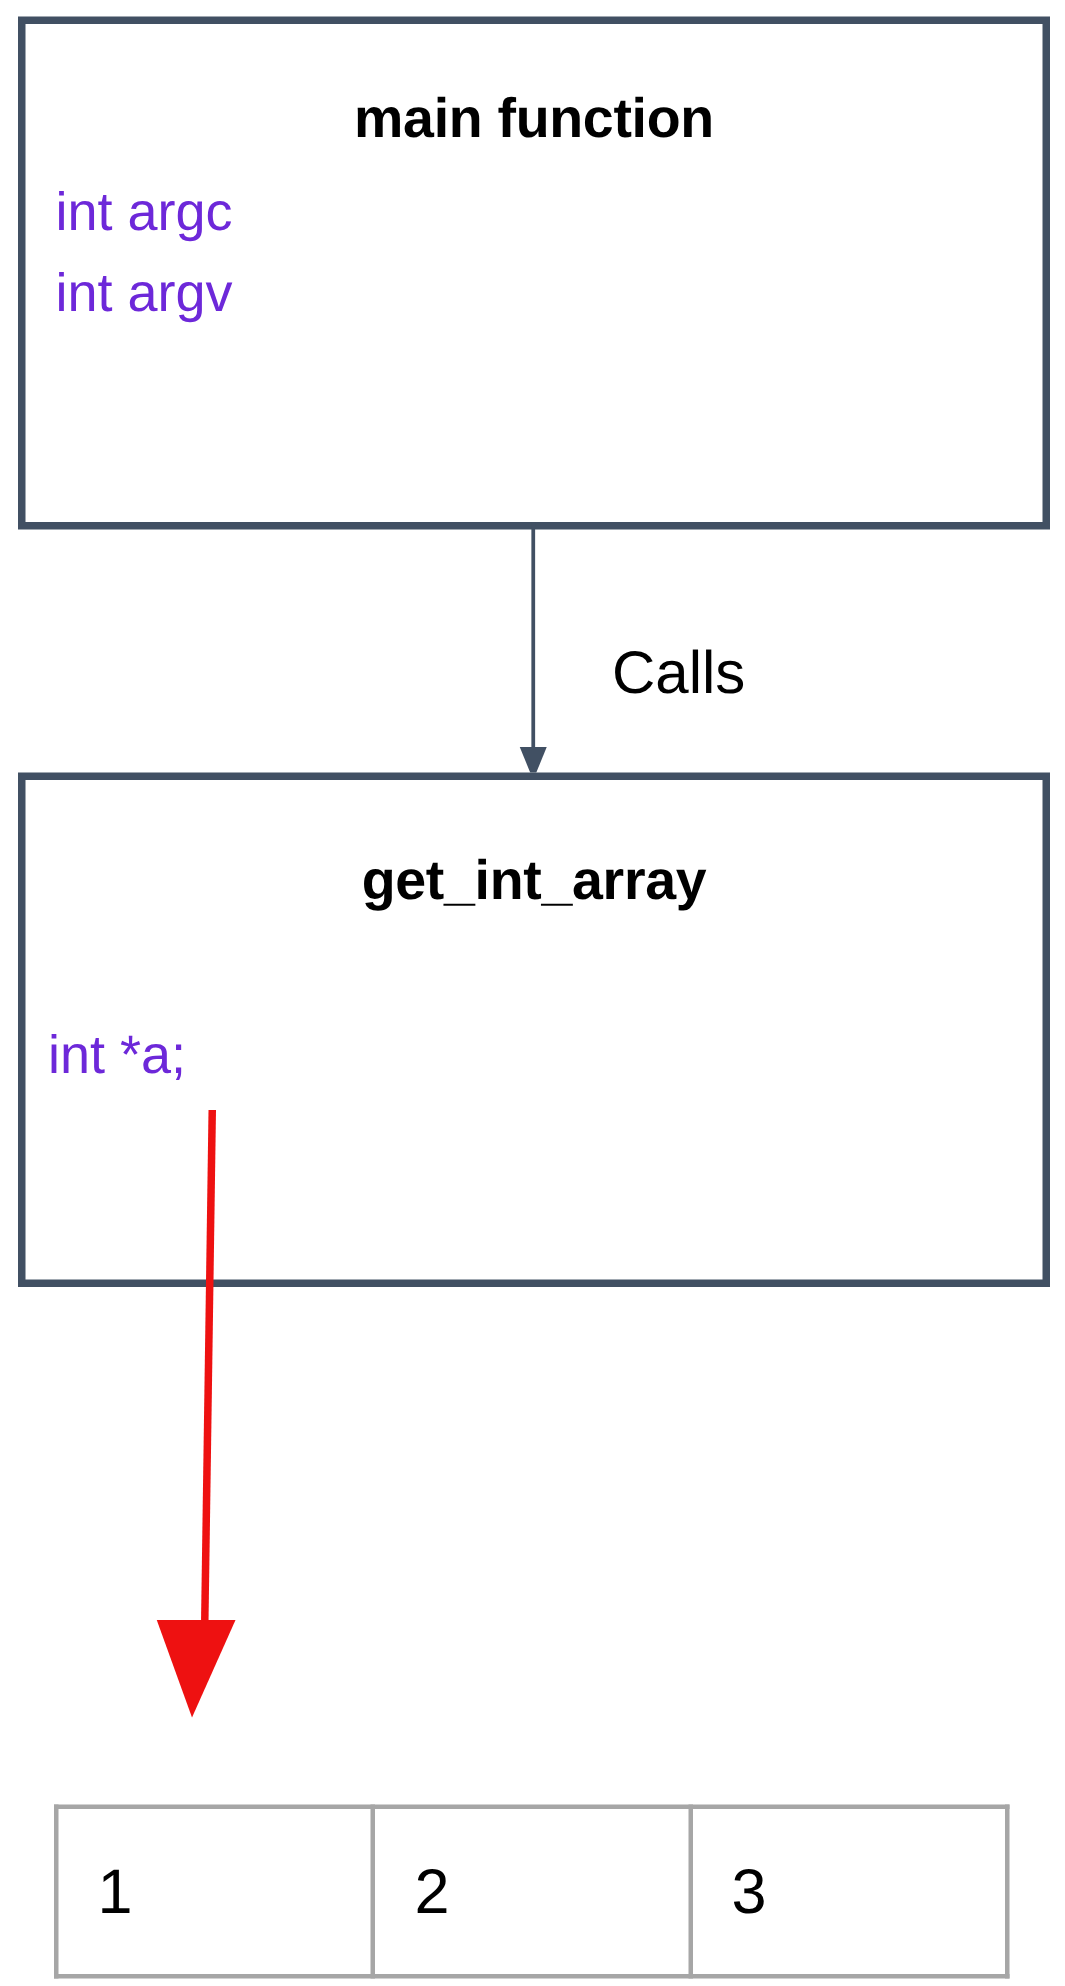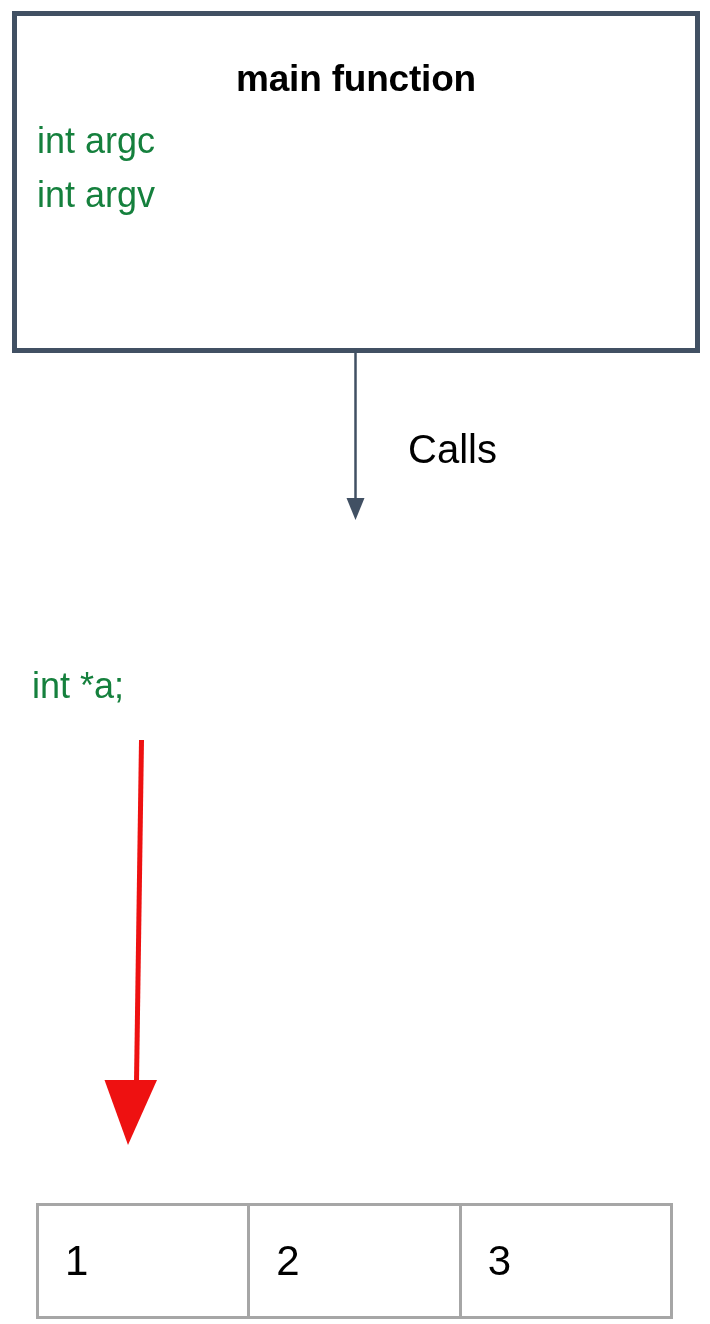--- a/index.html
+++ b/index.html
@@ -50,21 +50,21 @@
     letter-spacing: -0.2px;
   }
   #main-box .fn-title { top: 44px; }
   #get-box .fn-title  { top: 48px; }
 
   .fn-lines {
     position: absolute;
     left: 20px;
     font-size: 36px;
     line-height: 54px;
-    color: #15803d;
+    color: #6d28d9;
     white-space: pre;
   }
   #main-box .fn-lines { top: 98px; }
 
   
   #calls-arrow {
     position: absolute;
     left: 330px;
     top: 348px;
     width: 60px;
@@ -121,21 +121,24 @@
     <div class="fn-lines">int argc
 int argv</div>
   </div>
 
   <svg id="calls-arrow" viewBox="0 0 60 175">
     <line x1="25.5" y1="0" x2="25.5" y2="160" stroke="#415063" stroke-width="2.5"></line>
     <polygon points="25.5,172 16.5,150 34.5,150" fill="#415063"></polygon>
   </svg>
   <div id="calls-label">Calls</div>
 
-  <div class="fn-lines" id="get-lines" style="position:absolute;left:32px;top:659px;text-align:center;">int *a;</div>
+  <div class="fn-box" id="get-box">
+    <div class="fn-title">get_int_array</div>
+  </div>
+  <div class="fn-lines" id="get-lines" style="position:absolute;left:32px;top:676px;text-align:center;">int *a;</div>
 
   <svg id="red-arrow" viewBox="0 0 80 425">
     <polygon points="44,10 49,10 44,352 39,352" fill="#ee1111"></polygon>
     <polygon points="9.5,350 62,350 33,415" fill="#ee1111"></polygon>
   </svg>
 
   <table id="array-table">
     <tbody>
         <tr>
       <td>1</td>

